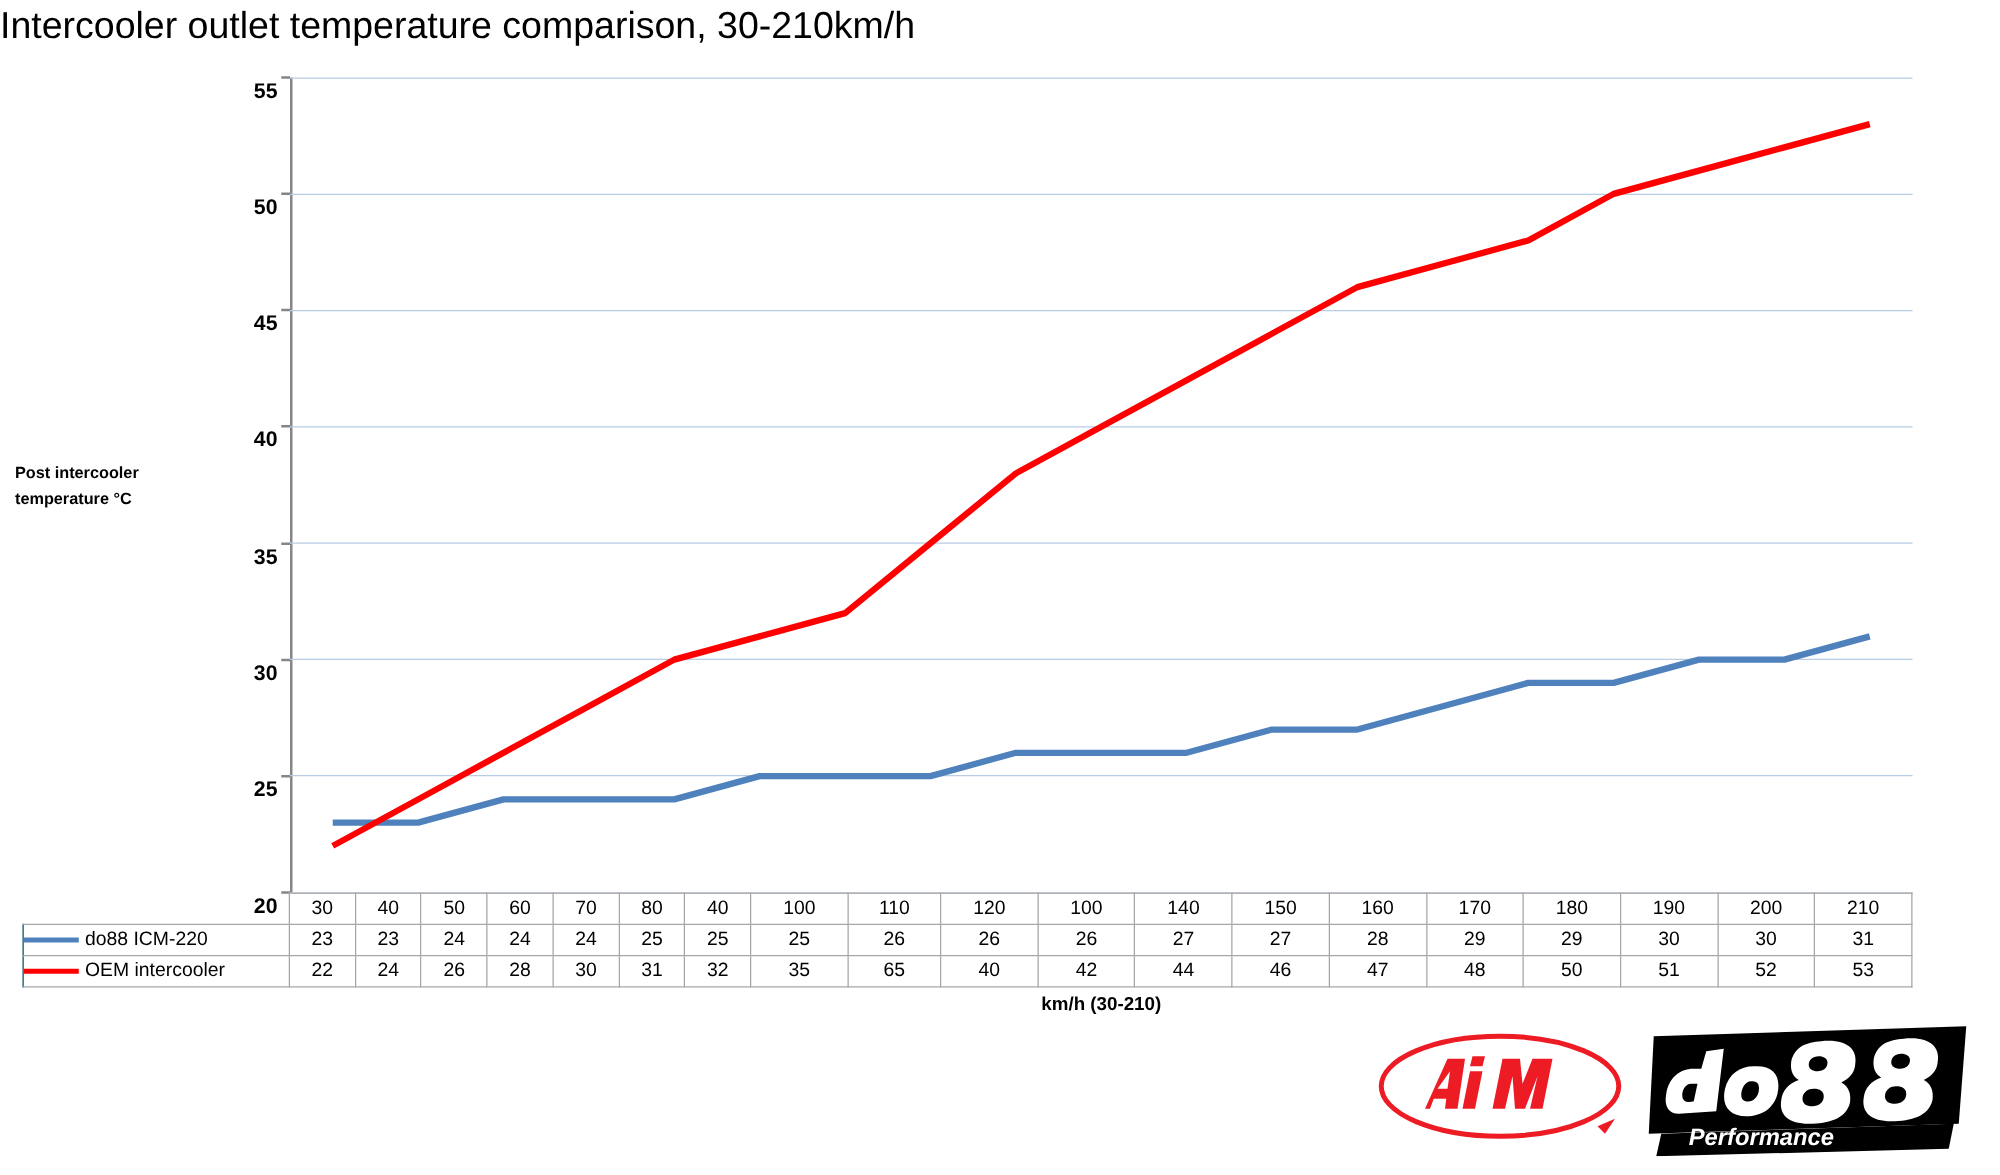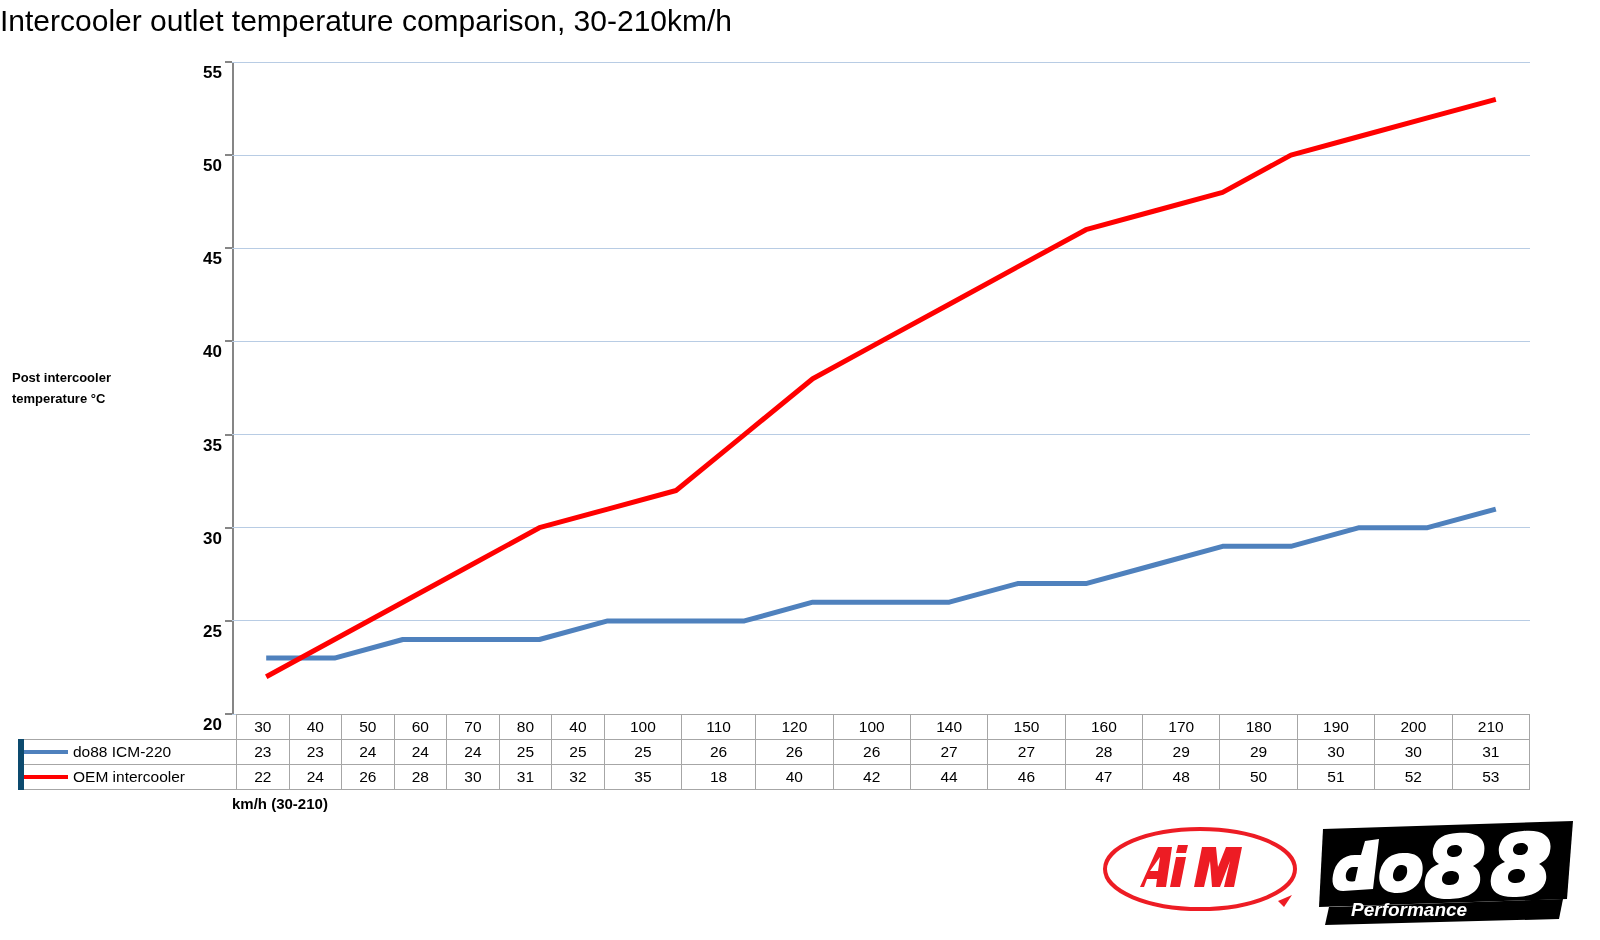--- a/index.html
+++ b/index.html
@@ -102,21 +102,21 @@
     border: 1px solid #a6a6a6;
     text-align: center;
     height: 24px;
     padding: 0;
     white-space: nowrap;
   }
   #data-table td.series-name {
     text-align: left;
     padding-left: 0;
     width: 212px;
-    border-left: 6px solid #0c4a6e;
+    border-left: 1px solid #0c4a6e;
     font-size: 15.5px;
   }
   #data-table tr.header-row td {
     font-size: 15.5px;
   }
   .legend-cell-inner {
     display: flex;
     align-items: center;
     gap: 5px;
   }
@@ -131,21 +131,21 @@
   #data-table td.blank-corner {
     border: none;
   }
 
   
   #x-axis-title {
     position: absolute;
     left: 232px;
     top: 795px;
     width: 1298px;
-    text-align: left;
+    text-align: center;
     font-size: 15px;
     font-weight: bold;
     color: #000;
   }
 
   
   #footnote {
     position: absolute;
     left: 28px;
     top: 833px;
@@ -273,21 +273,21 @@
           </div>
         </td>
         <td>22</td>
         <td>24</td>
         <td>26</td>
         <td>28</td>
         <td>30</td>
         <td>31</td>
         <td>32</td>
         <td>35</td>
-        <td>18</td>
+        <td>65</td>
         <td>40</td>
         <td>42</td>
         <td>44</td>
         <td>46</td>
         <td>47</td>
         <td>48</td>
         <td>50</td>
         <td>51</td>
         <td>52</td>
         <td>53</td>

